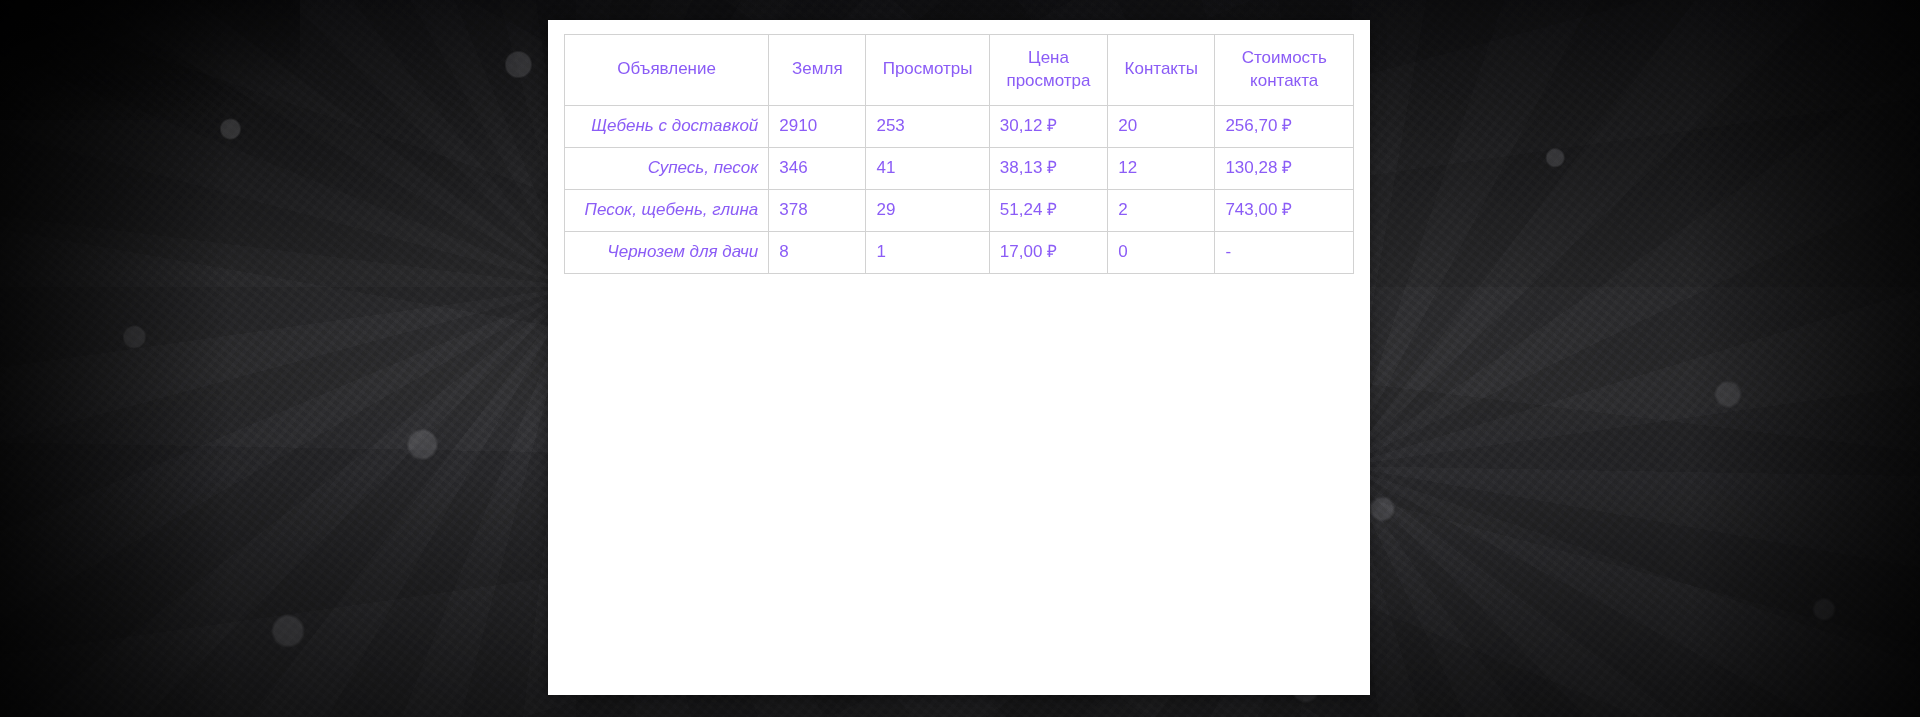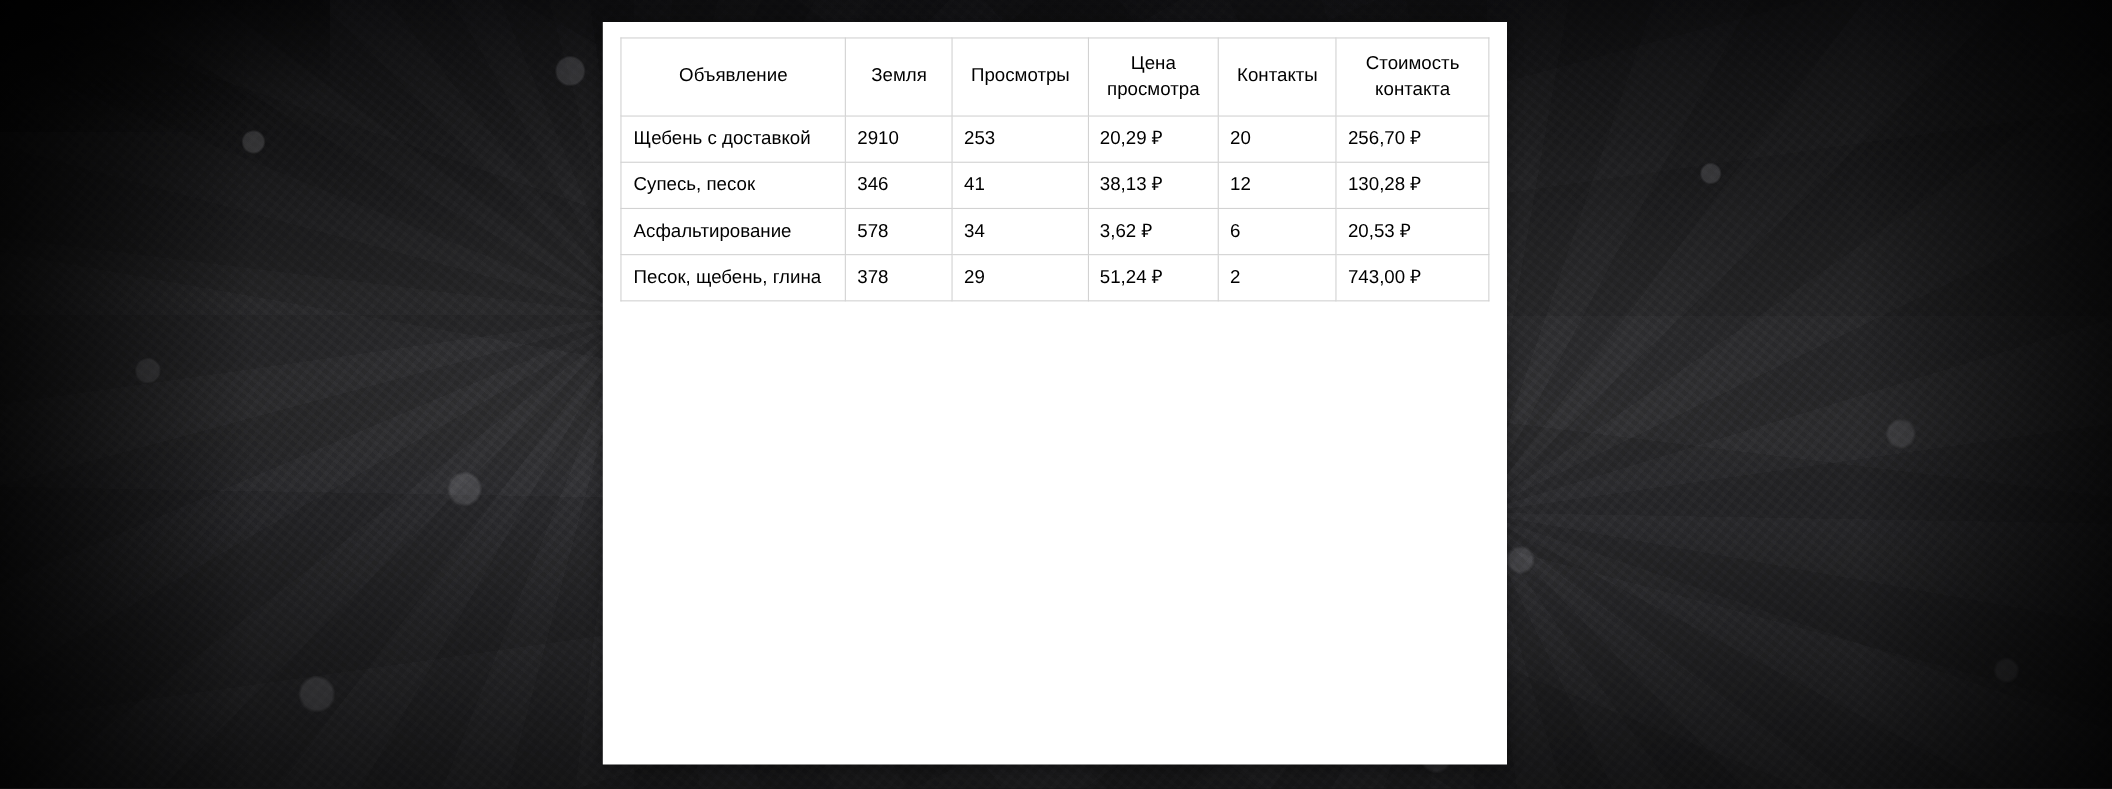--- a/index.html
+++ b/index.html
@@ -75,42 +75,43 @@
     box-sizing: border-box;
     padding: 14px 16px 16px 16px;
     overflow: hidden;
   }
 
   table.stats {
     border-collapse: collapse;
     width: 790px;
     table-layout: fixed;
     font-family: "Liberation Sans", sans-serif;
-    color: #000000;
+    color: #8b5cf6;
   }
 
   table.stats th,
   table.stats td {
     border: 1px solid #d2d2d2;
     font-size: 17px;
     line-height: 1.35;
     font-weight: 400;
     padding: 9px 10px;
     vertical-align: middle;
   }
 
   table.stats thead th {
     text-align: center;
     padding-top: 12px;
     padding-bottom: 12px;
   }
 
   table.stats tbody td.adname {
-    text-align: left;
+    text-align: right;
     padding-left: 11px;
+    font-style: italic;
   }
   table.stats tbody td.num {
   }
 
   col.c0 { width: 202px; }
   col.c1 { width: 96px; }
   col.c2 { width: 122px; }
   col.c3 { width: 117px; }
   col.c4 { width: 106px; }
   col.c5 { width: 137px; }
@@ -142,45 +143,45 @@
           <th>Цена просмотра</th>
           <th>Контакты</th>
           <th>Стоимость контакта</th>
         </tr>
       </thead>
       <tbody>
         <tr>
           <td class="adname">Щебень с доставкой</td>
           <td class="num">2910</td>
           <td class="num">253</td>
-          <td class="num">20,29 ₽</td>
+          <td class="num">30,12 ₽</td>
           <td class="num">20</td>
           <td class="num">256,70 ₽</td>
         </tr>
         <tr>
           <td class="adname">Супесь, песок</td>
           <td class="num">346</td>
           <td class="num">41</td>
           <td class="num">38,13 ₽</td>
           <td class="num">12</td>
           <td class="num">130,28 ₽</td>
         </tr>
         <tr>
-          <td class="adname">Асфальтирование</td>
-          <td class="num">578</td>
-          <td class="num">34</td>
-          <td class="num">3,62 ₽</td>
-          <td class="num">6</td>
-          <td class="num">20,53 ₽</td>
-        </tr>
-        <tr>
           <td class="adname">Песок, щебень, глина</td>
           <td class="num">378</td>
           <td class="num">29</td>
           <td class="num">51,24 ₽</td>
           <td class="num">2</td>
           <td class="num">743,00 ₽</td>
+        </tr>
+        <tr>
+          <td class="adname">Чернозем для дачи</td>
+          <td class="num">8</td>
+          <td class="num">1</td>
+          <td class="num">17,00 ₽</td>
+          <td class="num">0</td>
+          <td class="num">-</td>
         </tr>
       </tbody>
     </table>
   </div>
 
 </div>
 
 </body></html>

